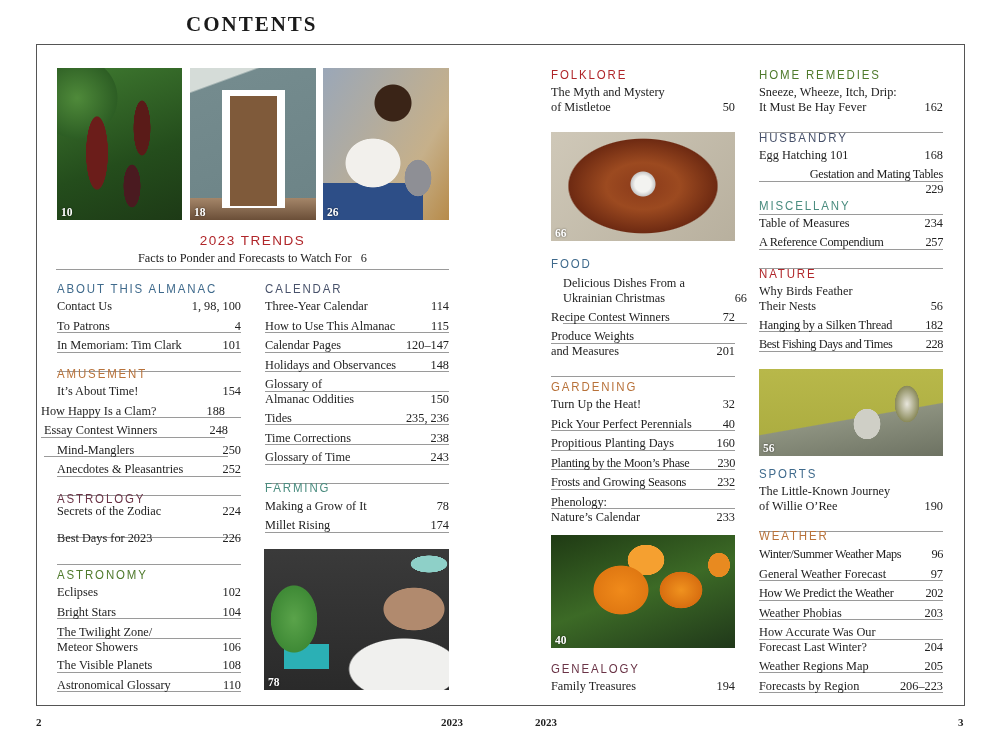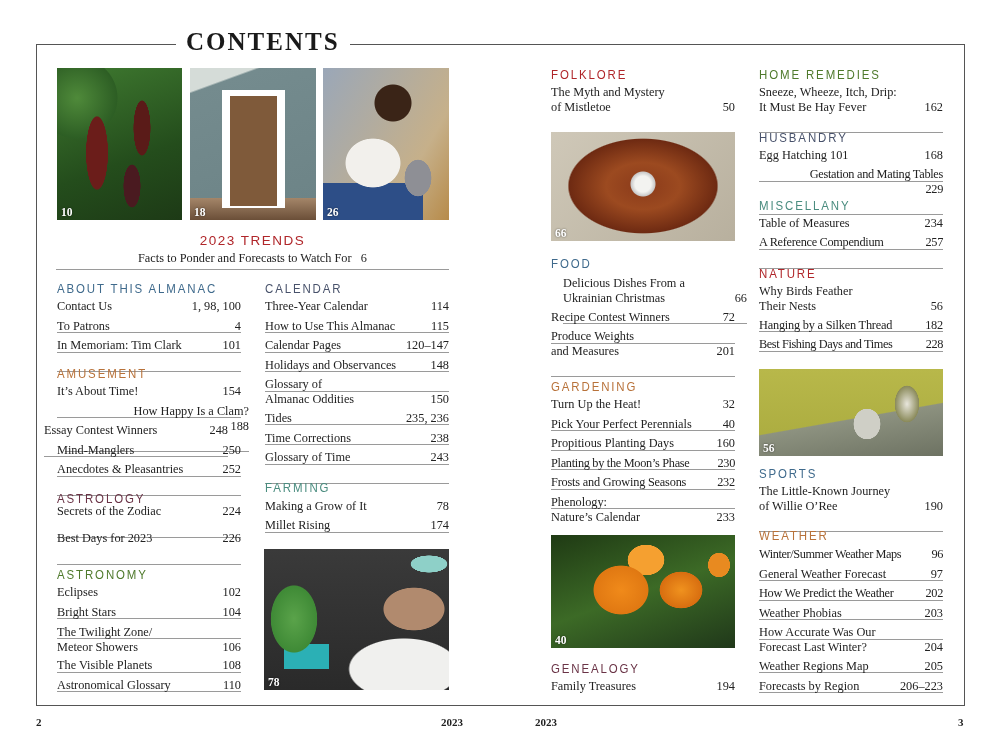--- a/index.html
+++ b/index.html
@@ -4,22 +4,22 @@
 <style>
   * { box-sizing: border-box; margin: 0; padding: 0; }
   html, body { width: 1000px; height: 753px; background: #ffffff; overflow: hidden; }
   body { position: relative; font-family: "DejaVu Serif", "Liberation Serif", serif; color: #222; }
 
   .frame {
     position: absolute; left: 36px; top: 44px; width: 929px; height: 662px;
     border: 1.3px solid #555;
   }
   .title-wrap {
-    position: absolute; left: 176px; top: 28px; background: #fff; padding: 0 10px;
-    font-family: "Liberation Serif", serif; font-weight: bold; font-size: 25px;
+    position: absolute; left: 176px; top: 12px; background: #fff; padding: 0 10px;
+    font-family: "Liberation Serif", serif; font-weight: bold; font-size: 21px;
     letter-spacing: 2px; color: #1a1a1a;
   }
 
   .sec-head {
     position: absolute; font-family: "Liberation Sans", sans-serif; font-size: 13.5px;
     letter-spacing: 2.2px; transform: scaleX(0.85); transform-origin: left center; white-space: nowrap;
   }
   .entry {
     position: absolute; display: flex; justify-content: space-between; align-items: flex-end;
     font-family: "Liberation Serif", serif; font-size: 12.3px; line-height: 14.5px;
@@ -96,21 +96,21 @@
 <div class="entry" style="left:57px;top:338px;width:184px;">
     <span class="t">In Memoriam: Tim Clark</span>
     <span class="p">101</span>
   </div>
 
 <div class="sec-head" style="left:57px;top:366px;color:#b8723a;">AMUSEMENT</div>
 <div class="entry" style="left:57px;top:384px;width:184px;">
     <span class="t">It’s About Time!</span>
     <span class="p">154</span>
   </div>
-<div class="entry" style="left:65px;top:404px;width:184px;flex-direction:column;">
+<div class="entry" style="left:41px;top:404px;width:184px;">
     <span class="t">How Happy Is a Clam?</span>
     <span class="p">188</span>
   </div>
 <div class="entry" style="left:44px;top:423px;width:184px;gap:16px;">
     <span class="t">Essay Contest Winners</span>
     <span class="p">248</span>
   </div>
 <div class="entry" style="left:57px;top:443px;width:184px;">
     <span class="t">Mind-Manglers</span>
     <span class="p">250</span>

